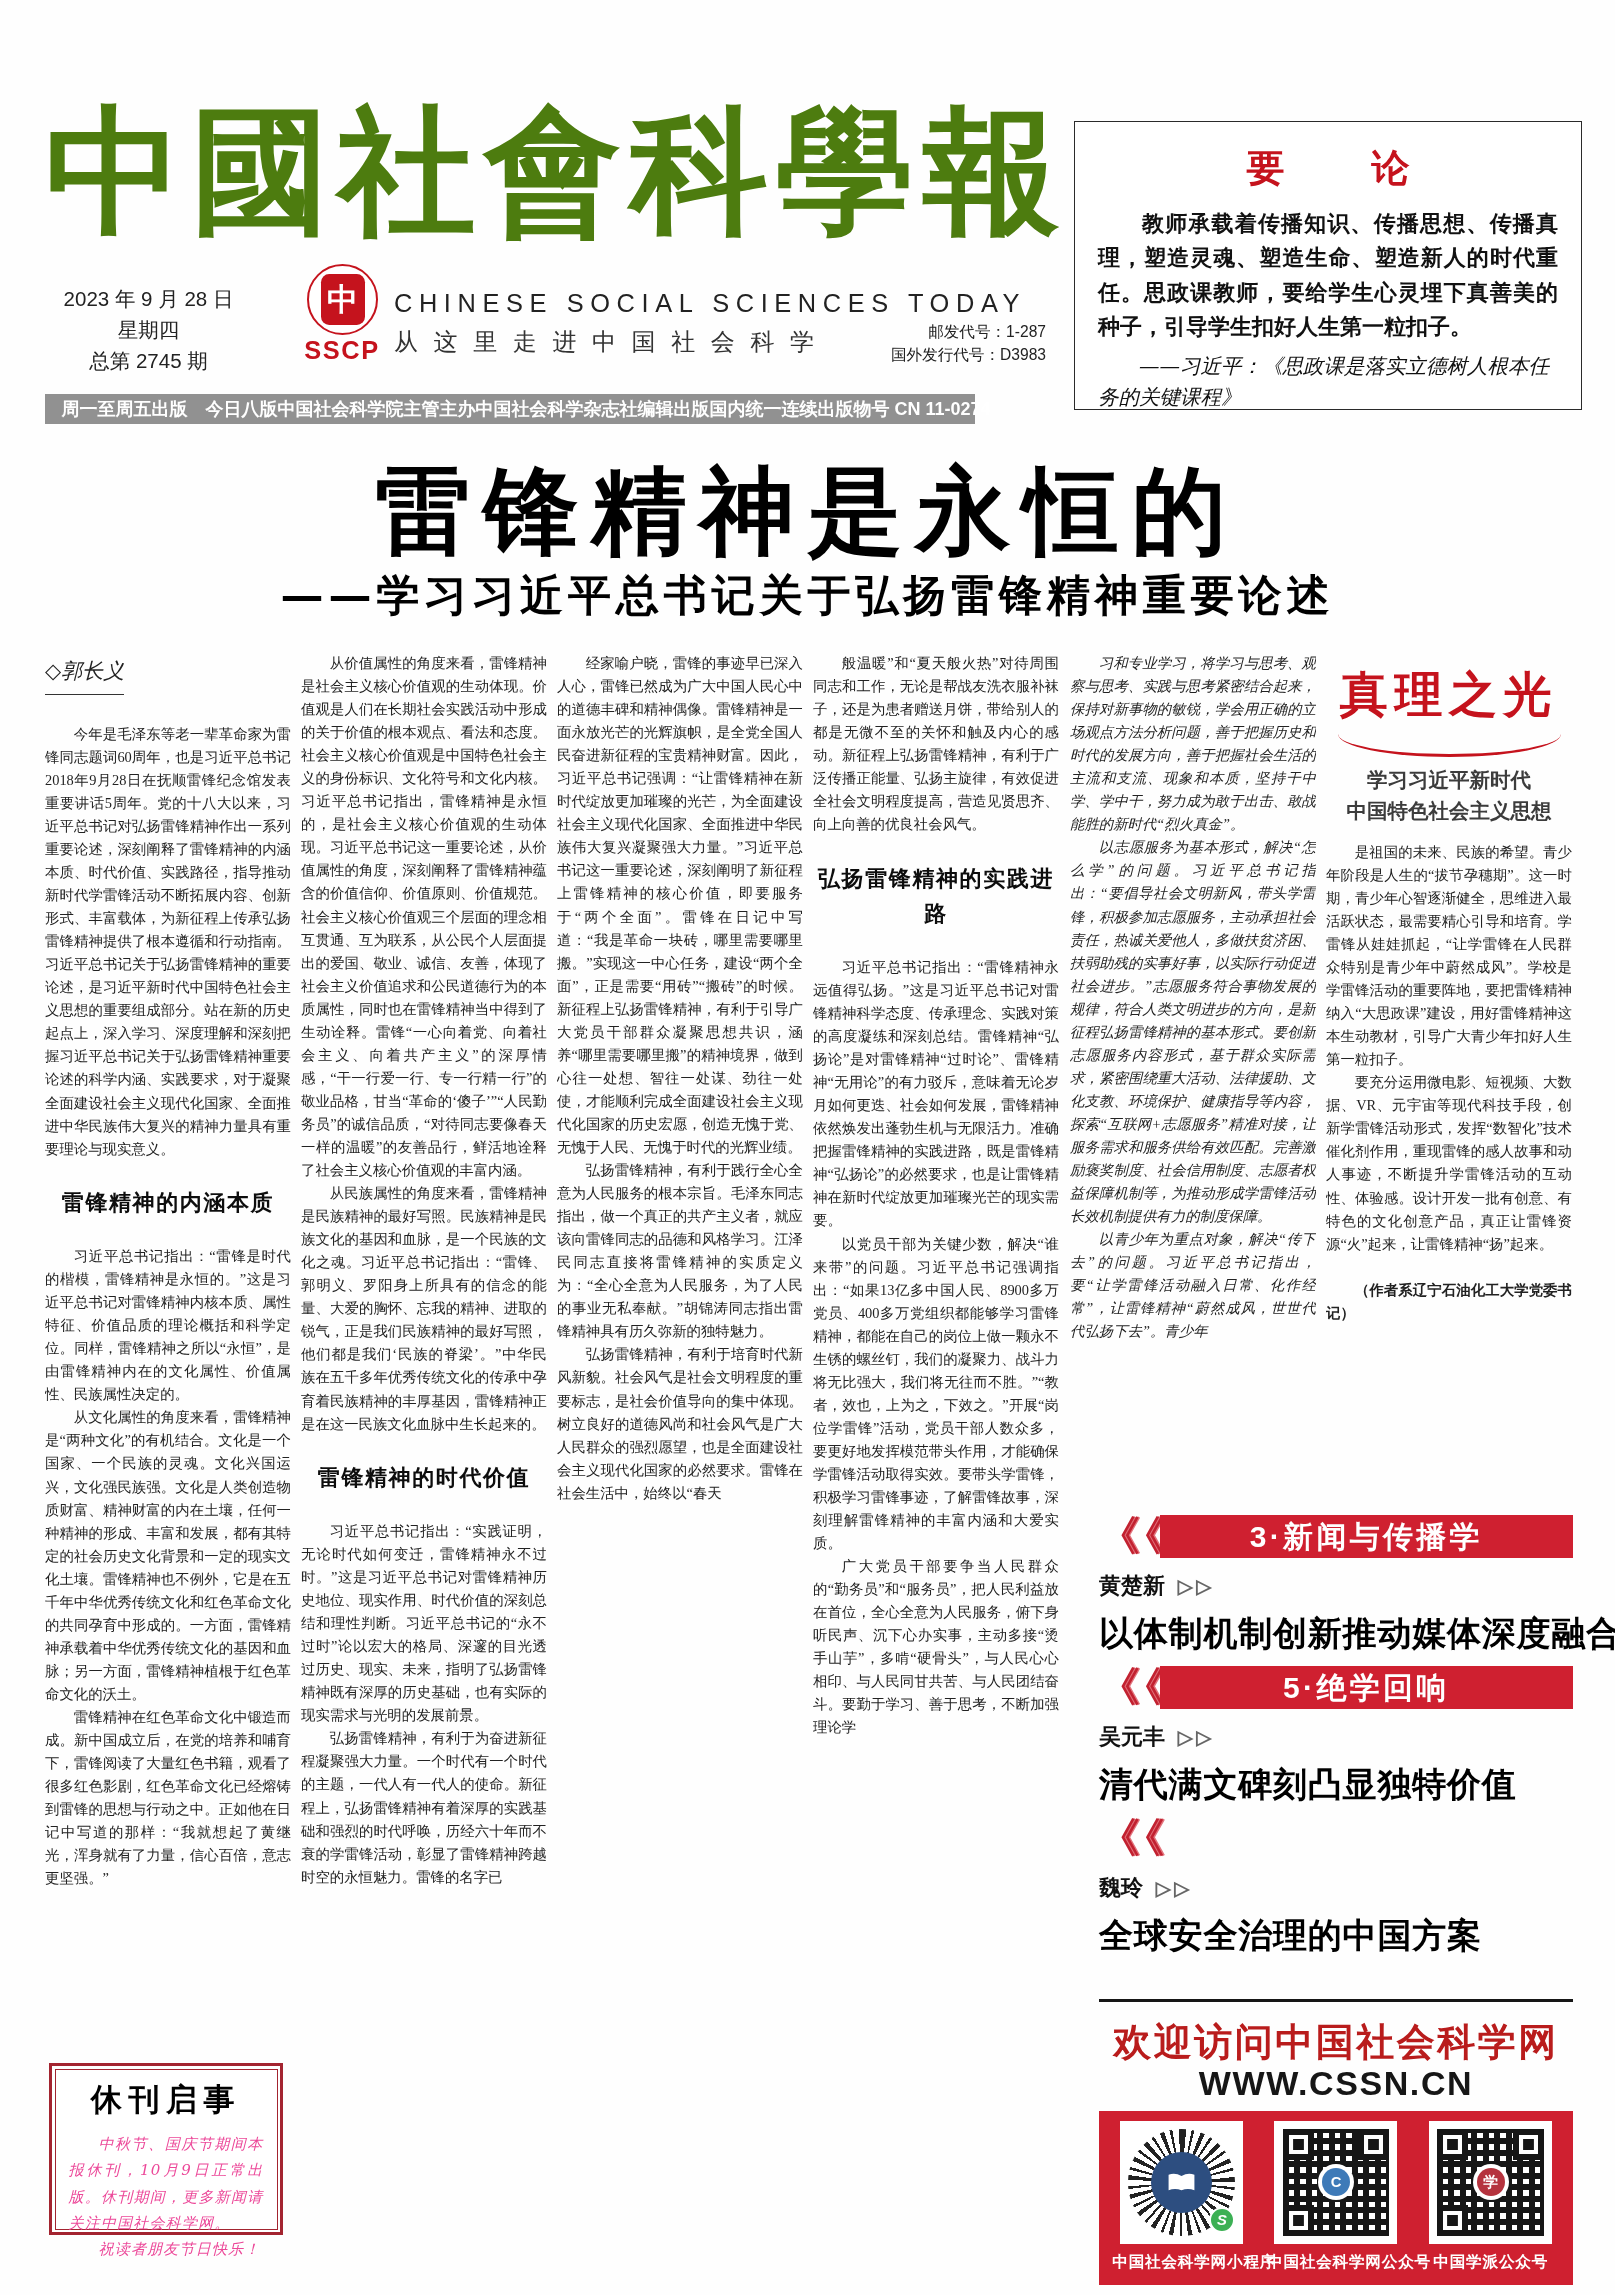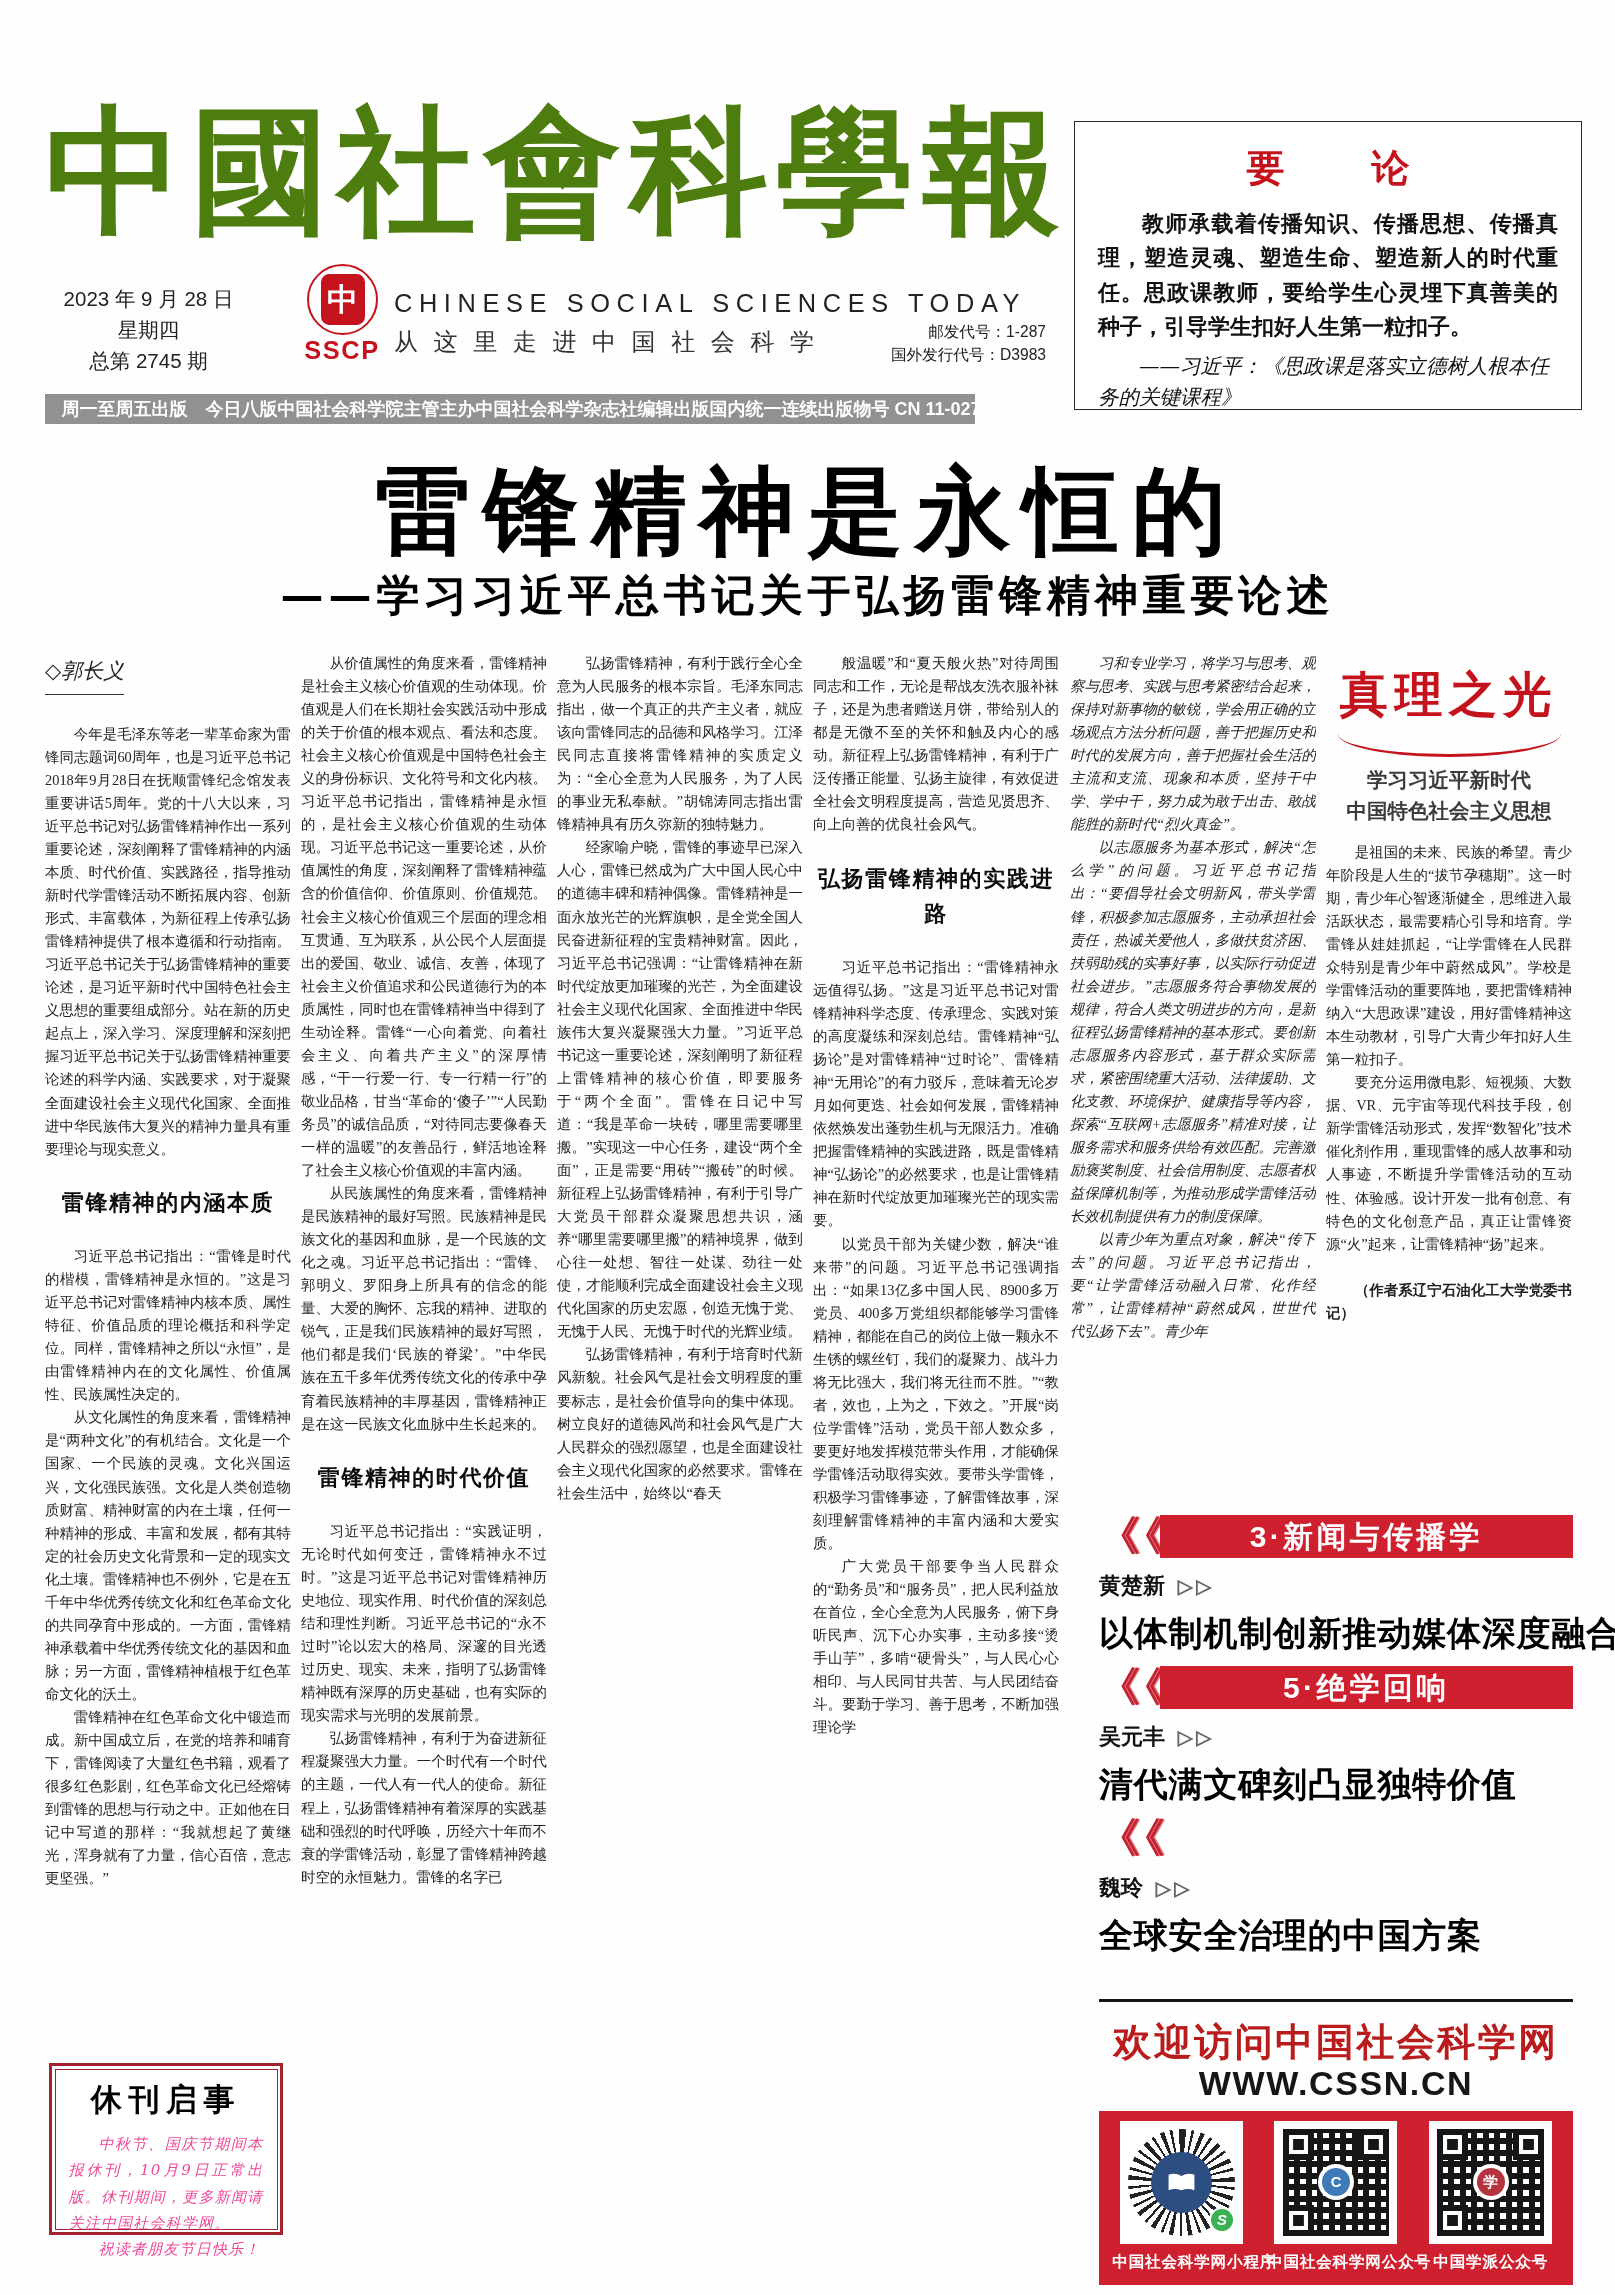--- a/index.html
+++ b/index.html
@@ -162,22 +162,22 @@
     <span class="byline">◇郭长义</span>
   <p>今年是毛泽东等老一辈革命家为雷锋同志题词60周年，也是习近平总书记2018年9月28日在抚顺雷锋纪念馆发表重要讲话5周年。党的十八大以来，习近平总书记对弘扬雷锋精神作出一系列重要论述，深刻阐释了雷锋精神的内涵本质、时代价值、实践路径，指导推动新时代学雷锋活动不断拓展内容、创新形式、丰富载体，为新征程上传承弘扬雷锋精神提供了根本遵循和行动指南。习近平总书记关于弘扬雷锋精神的重要论述，是习近平新时代中国特色社会主义思想的重要组成部分。站在新的历史起点上，深入学习、深度理解和深刻把握习近平总书记关于弘扬雷锋精神重要论述的科学内涵、实践要求，对于凝聚全面建设社会主义现代化国家、全面推进中华民族伟大复兴的精神力量具有重要理论与现实意义。</p><h3>雷锋精神的内涵本质</h3><p>习近平总书记指出：“雷锋是时代的楷模，雷锋精神是永恒的。”这是习近平总书记对雷锋精神内核本质、属性特征、价值品质的理论概括和科学定位。同样，雷锋精神之所以“永恒”，是由雷锋精神内在的文化属性、价值属性、民族属性决定的。</p><p>从文化属性的角度来看，雷锋精神是“两种文化”的有机结合。文化是一个国家、一个民族的灵魂。文化兴国运兴，文化强民族强。文化是人类创造物质财富、精神财富的内在土壤，任何一种精神的形成、丰富和发展，都有其特定的社会历史文化背景和一定的现实文化土壤。雷锋精神也不例外，它是在五千年中华优秀传统文化和红色革命文化的共同孕育中形成的。一方面，雷锋精神承载着中华优秀传统文化的基因和血脉；另一方面，雷锋精神植根于红色革命文化的沃土。</p><p>雷锋精神在红色革命文化中锻造而成。新中国成立后，在党的培养和哺育下，雷锋阅读了大量红色书籍，观看了很多红色影剧，红色革命文化已经熔铸到雷锋的思想与行动之中。正如他在日记中写道的那样：“我就想起了黄继光，浑身就有了力量，信心百倍，意志更坚强。”</p></div>
   <div class="col c2">
       <p>从价值属性的角度来看，雷锋精神是社会主义核心价值观的生动体现。价值观是人们在长期社会实践活动中形成的关于价值的根本观点、看法和态度。社会主义核心价值观是中国特色社会主义的身份标识、文化符号和文化内核。习近平总书记指出，雷锋精神是永恒的，是社会主义核心价值观的生动体现。习近平总书记这一重要论述，从价值属性的角度，深刻阐释了雷锋精神蕴含的价值信仰、价值原则、价值规范。社会主义核心价值观三个层面的理念相互贯通、互为联系，从公民个人层面提出的爱国、敬业、诚信、友善，体现了社会主义价值追求和公民道德行为的本质属性，同时也在雷锋精神当中得到了生动诠释。雷锋“一心向着党、向着社会主义、向着共产主义”的深厚情感，“干一行爱一行、专一行精一行”的敬业品格，甘当“革命的‘傻子’”“人民勤务员”的诚信品质，“对待同志要像春天一样的温暖”的友善品行，鲜活地诠释了社会主义核心价值观的丰富内涵。</p>
       <p>从民族属性的角度来看，雷锋精神是民族精神的最好写照。民族精神是民族文化的基因和血脉，是一个民族的文化之魂。习近平总书记指出：“雷锋、郭明义、罗阳身上所具有的信念的能量、大爱的胸怀、忘我的精神、进取的锐气，正是我们民族精神的最好写照，他们都是我们‘民族的脊梁’。”中华民族在五千多年优秀传统文化的传承中孕育着民族精神的丰厚基因，雷锋精神正是在这一民族文化血脉中生长起来的。</p>
       <h3>雷锋精神的时代价值</h3>
       <p>习近平总书记指出：“实践证明，无论时代如何变迁，雷锋精神永不过时。”这是习近平总书记对雷锋精神历史地位、现实作用、时代价值的深刻总结和理性判断。习近平总书记的“永不过时”论以宏大的格局、深邃的目光透过历史、现实、未来，指明了弘扬雷锋精神既有深厚的历史基础，也有实际的现实需求与光明的发展前景。</p>
       <p>弘扬雷锋精神，有利于为奋进新征程凝聚强大力量。一个时代有一个时代的主题，一代人有一代人的使命。新征程上，弘扬雷锋精神有着深厚的实践基础和强烈的时代呼唤，历经六十年而不衰的学雷锋活动，彰显了雷锋精神跨越时空的永恒魅力。雷锋的名字已</p>
     </div>
   <div class="col c3">
+      <p>经家喻户晓，雷锋的事迹早已深入人心，雷锋已然成为广大中国人民心中的道德丰碑和精神偶像。雷锋精神是一面永放光芒的光辉旗帜，是全党全国人民奋进新征程的宝贵精神财富。因此，习近平总书记强调：“让雷锋精神在新时代绽放更加璀璨的光芒，为全面建设社会主义现代化国家、全面推进中华民族伟大复兴凝聚强大力量。”习近平总书记这一重要论述，深刻阐明了新征程上雷锋精神的核心价值，即要服务于“两个全面”。雷锋在日记中写道：“我是革命一块砖，哪里需要哪里搬。”实现这一中心任务，建设“两个全面”，正是需要“用砖”“搬砖”的时候。新征程上弘扬雷锋精神，有利于引导广大党员干部群众凝聚思想共识，涵养“哪里需要哪里搬”的精神境界，做到心往一处想、智往一处谋、劲往一处使，才能顺利完成全面建设社会主义现代化国家的历史宏愿，创造无愧于党、无愧于人民、无愧于时代的光辉业绩。</p>
       <p>弘扬雷锋精神，有利于践行全心全意为人民服务的根本宗旨。毛泽东同志指出，做一个真正的共产主义者，就应该向雷锋同志的品德和风格学习。江泽民同志直接将雷锋精神的实质定义为：“全心全意为人民服务，为了人民的事业无私奉献。”胡锦涛同志指出雷锋精神具有历久弥新的独特魅力。</p>
-      <p>经家喻户晓，雷锋的事迹早已深入人心，雷锋已然成为广大中国人民心中的道德丰碑和精神偶像。雷锋精神是一面永放光芒的光辉旗帜，是全党全国人民奋进新征程的宝贵精神财富。因此，习近平总书记强调：“让雷锋精神在新时代绽放更加璀璨的光芒，为全面建设社会主义现代化国家、全面推进中华民族伟大复兴凝聚强大力量。”习近平总书记这一重要论述，深刻阐明了新征程上雷锋精神的核心价值，即要服务于“两个全面”。雷锋在日记中写道：“我是革命一块砖，哪里需要哪里搬。”实现这一中心任务，建设“两个全面”，正是需要“用砖”“搬砖”的时候。新征程上弘扬雷锋精神，有利于引导广大党员干部群众凝聚思想共识，涵养“哪里需要哪里搬”的精神境界，做到心往一处想、智往一处谋、劲往一处使，才能顺利完成全面建设社会主义现代化国家的历史宏愿，创造无愧于党、无愧于人民、无愧于时代的光辉业绩。</p>
       <p>弘扬雷锋精神，有利于培育时代新风新貌。社会风气是社会文明程度的重要标志，是社会价值导向的集中体现。树立良好的道德风尚和社会风气是广大人民群众的强烈愿望，也是全面建设社会主义现代化国家的必然要求。雷锋在社会生活中，始终以“春天</p>
     </div>
   <div class="col c4">
       <p>般温暖”和“夏天般火热”对待周围同志和工作，无论是帮战友洗衣服补袜子，还是为患者赠送月饼，带给别人的都是无微不至的关怀和触及内心的感动。新征程上弘扬雷锋精神，有利于广泛传播正能量、弘扬主旋律，有效促进全社会文明程度提高，营造见贤思齐、向上向善的优良社会风气。</p>
       <h3>弘扬雷锋精神的实践进路</h3>
       <p>习近平总书记指出：“雷锋精神永远值得弘扬。”这是习近平总书记对雷锋精神科学态度、传承理念、实践对策的高度凝练和深刻总结。雷锋精神“弘扬论”是对雷锋精神“过时论”、雷锋精神“无用论”的有力驳斥，意味着无论岁月如何更迭、社会如何发展，雷锋精神依然焕发出蓬勃生机与无限活力。准确把握雷锋精神的实践进路，既是雷锋精神“弘扬论”的必然要求，也是让雷锋精神在新时代绽放更加璀璨光芒的现实需要。</p>
       <p>以党员干部为关键少数，解决“谁来带”的问题。习近平总书记强调指出：“如果13亿多中国人民、8900多万党员、400多万党组织都能够学习雷锋精神，都能在自己的岗位上做一颗永不生锈的螺丝钉，我们的凝聚力、战斗力将无比强大，我们将无往而不胜。”“教者，效也，上为之，下效之。”开展“岗位学雷锋”活动，党员干部人数众多，要更好地发挥模范带头作用，才能确保学雷锋活动取得实效。要带头学雷锋，积极学习雷锋事迹，了解雷锋故事，深刻理解雷锋精神的丰富内涵和大爱实质。</p>
       <p>广大党员干部要争当人民群众的“勤务员”和“服务员”，把人民利益放在首位，全心全意为人民服务，俯下身听民声、沉下心办实事，主动多接“烫手山芋”，多啃“硬骨头”，与人民心心相印、与人民同甘共苦、与人民团结奋斗。要勤于学习、善于思考，不断加强理论学</p>
     </div>
   <div class="col c5">

